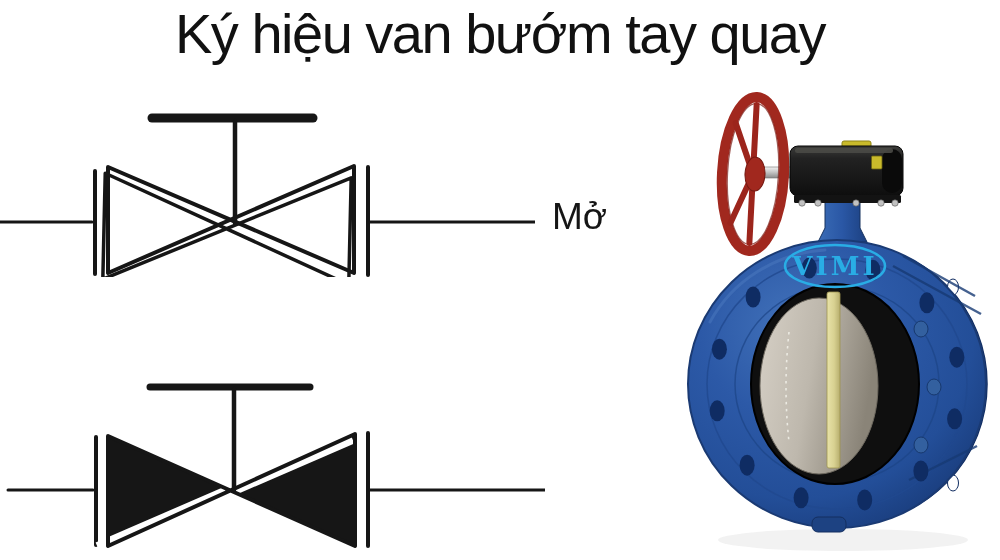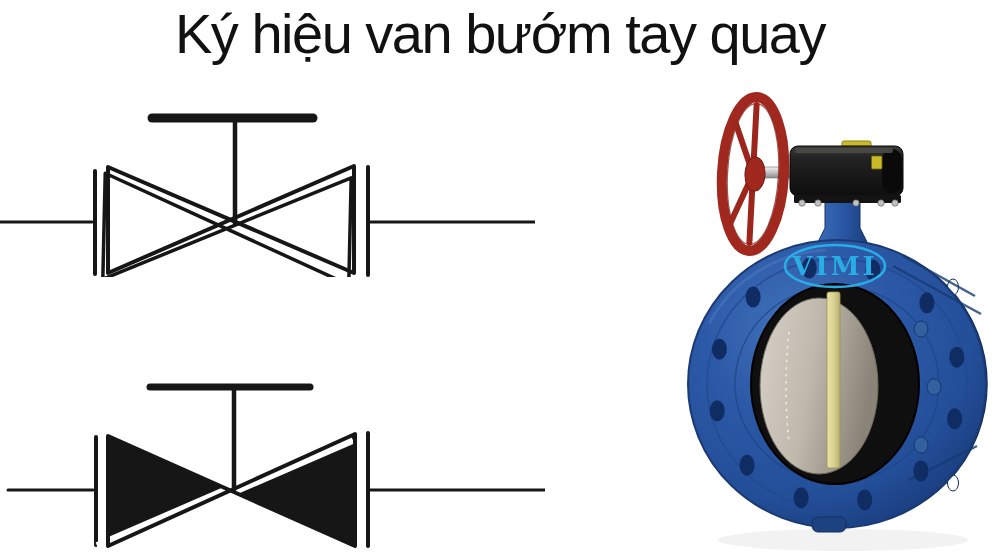--- a/index.html
+++ b/index.html
@@ -34,20 +34,21 @@
       <path d="M152,13 H313" stroke-width="9"></path>
       <path d="M235,16 V118" stroke-width="4.5"></path>
       <path d="M0,117 H92" stroke-width="3"></path>
       <path d="M95,66 V169" stroke-width="4"></path>
       <polygon points="108,62 354,168 354,61 108,168" stroke-width="4" stroke-linejoin="round"></polygon>
       <polygon points="108,62 354,168 354,61 108,168" stroke-width="3.5" stroke-linejoin="round" transform="translate(-4,9) rotate(1.3 231 115)"></polygon>
       <path d="M368,62 V170" stroke-width="4"></path>
       <path d="M370,117 H535" stroke-width="3"></path>
     </g>
   </svg>
+  <div class="state-label" id="label-open">Mở</div>
 
   <svg id="sym-closed" class="sym" width="545" height="174" viewBox="0 0 545 174">
     <g stroke-linecap="round">
       <path d="M150,11 H310" stroke="#161616" stroke-width="7" fill="none"></path>
       <path d="M8,114 H93" stroke="#161616" stroke-width="3" fill="none"></path>
       <path d="M96,61 V169" stroke="#161616" stroke-width="4" fill="none"></path>
       <polygon points="108,60 355,170 355,58 108,170" fill="#161616"></polygon>
       <path d="M98,172 L352,62" stroke="#ffffff" stroke-width="12" fill="none" stroke-linecap="butt"></path>
       <polygon points="108,60 355,170 355,58 108,170" fill="none" stroke="#161616" stroke-width="4" stroke-linejoin="round"></polygon>
       <path d="M234,13 V114" stroke="#161616" stroke-width="4.5" fill="none"></path>

